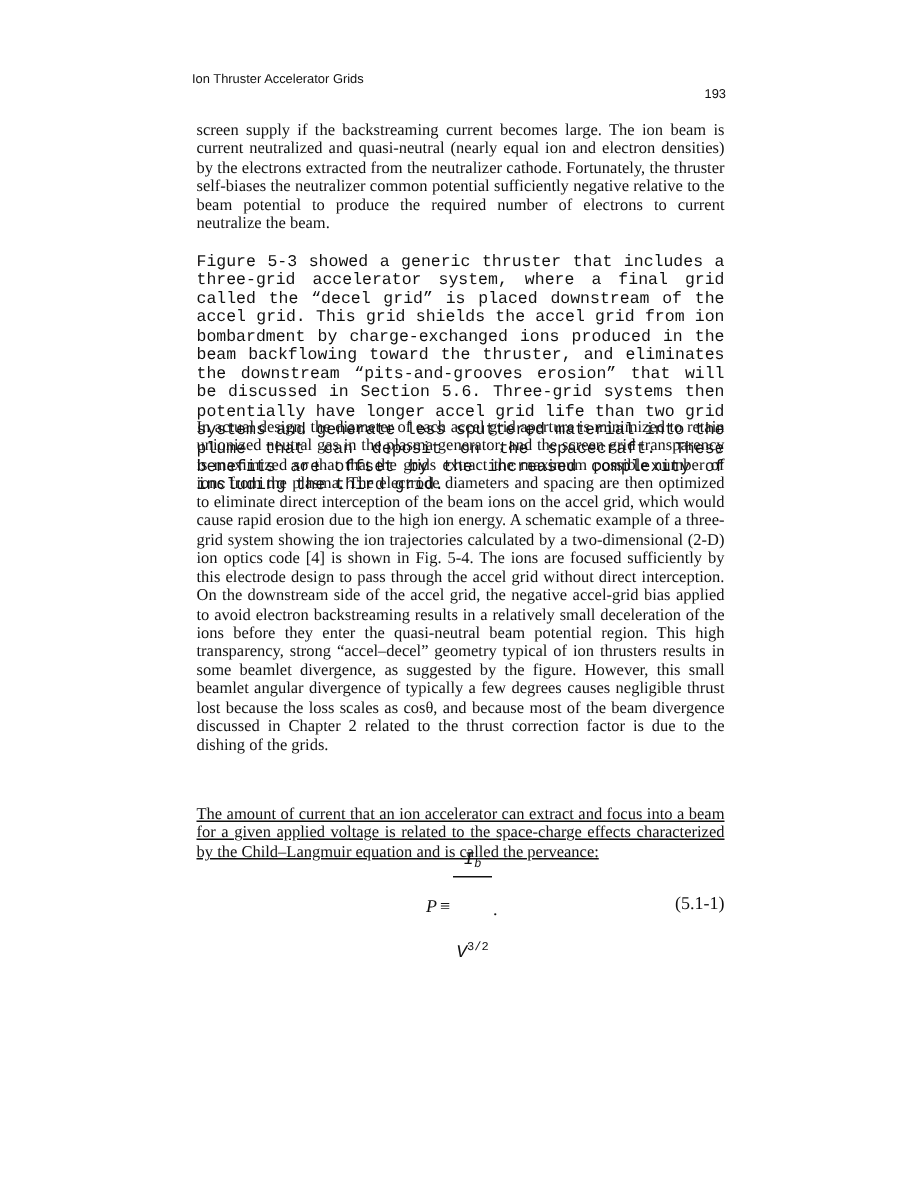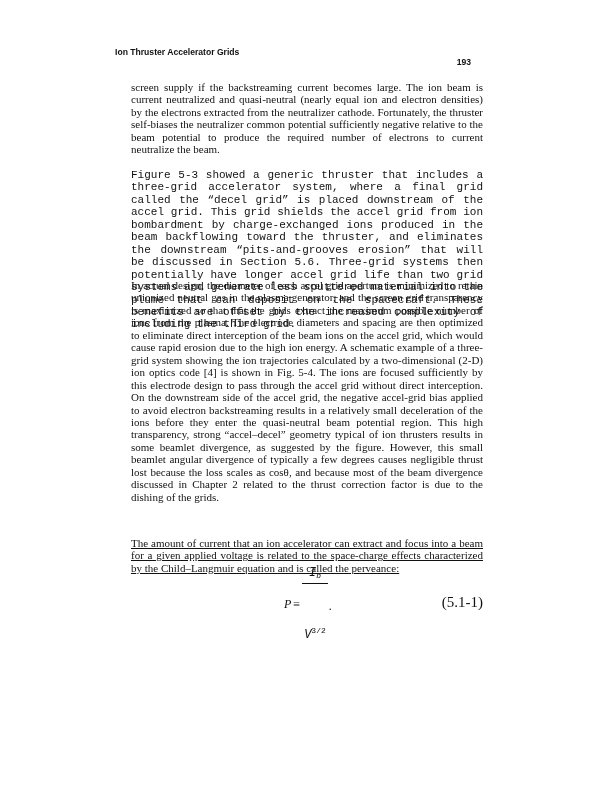--- a/index.html
+++ b/index.html
@@ -16,26 +16,26 @@
     }
     .page {
       position: absolute;
       left: 0; top: 0;
       width: 612px;
       height: 792px;
       background: #ffffff;
     }
     .running-header {
       position: absolute;
-      left: 115px;
+      left: 128px;
       top: 46px;
       width: 356px;
       height: 12px;
       font-family: "Liberation Sans", sans-serif;
-      font-weight: bold;
+      font-weight: normal;
       font-size: 8.6px;
       line-height: 12px;
       color: #111;
     }
     .running-header .title {
       position: absolute;
       left: 0;
       top: 0;
     }
     .running-header .page-num {
@@ -128,21 +128,21 @@
       font-size: 12px;
       position: relative;
       top: 2px;
     }
     .eq-number {
       position: absolute;
       right: 0;
       top: 0;
       height: 32px;
       line-height: 28px;
-      font-size: 15px;
+      font-size: 12px;
     }
   </style>
 </head>
 <body>
 
 <div class="page">
 
   <div class="running-header">
     <span class="title">Ion Thruster Accelerator Grids</span>
     <span class="page-num">193</span>

